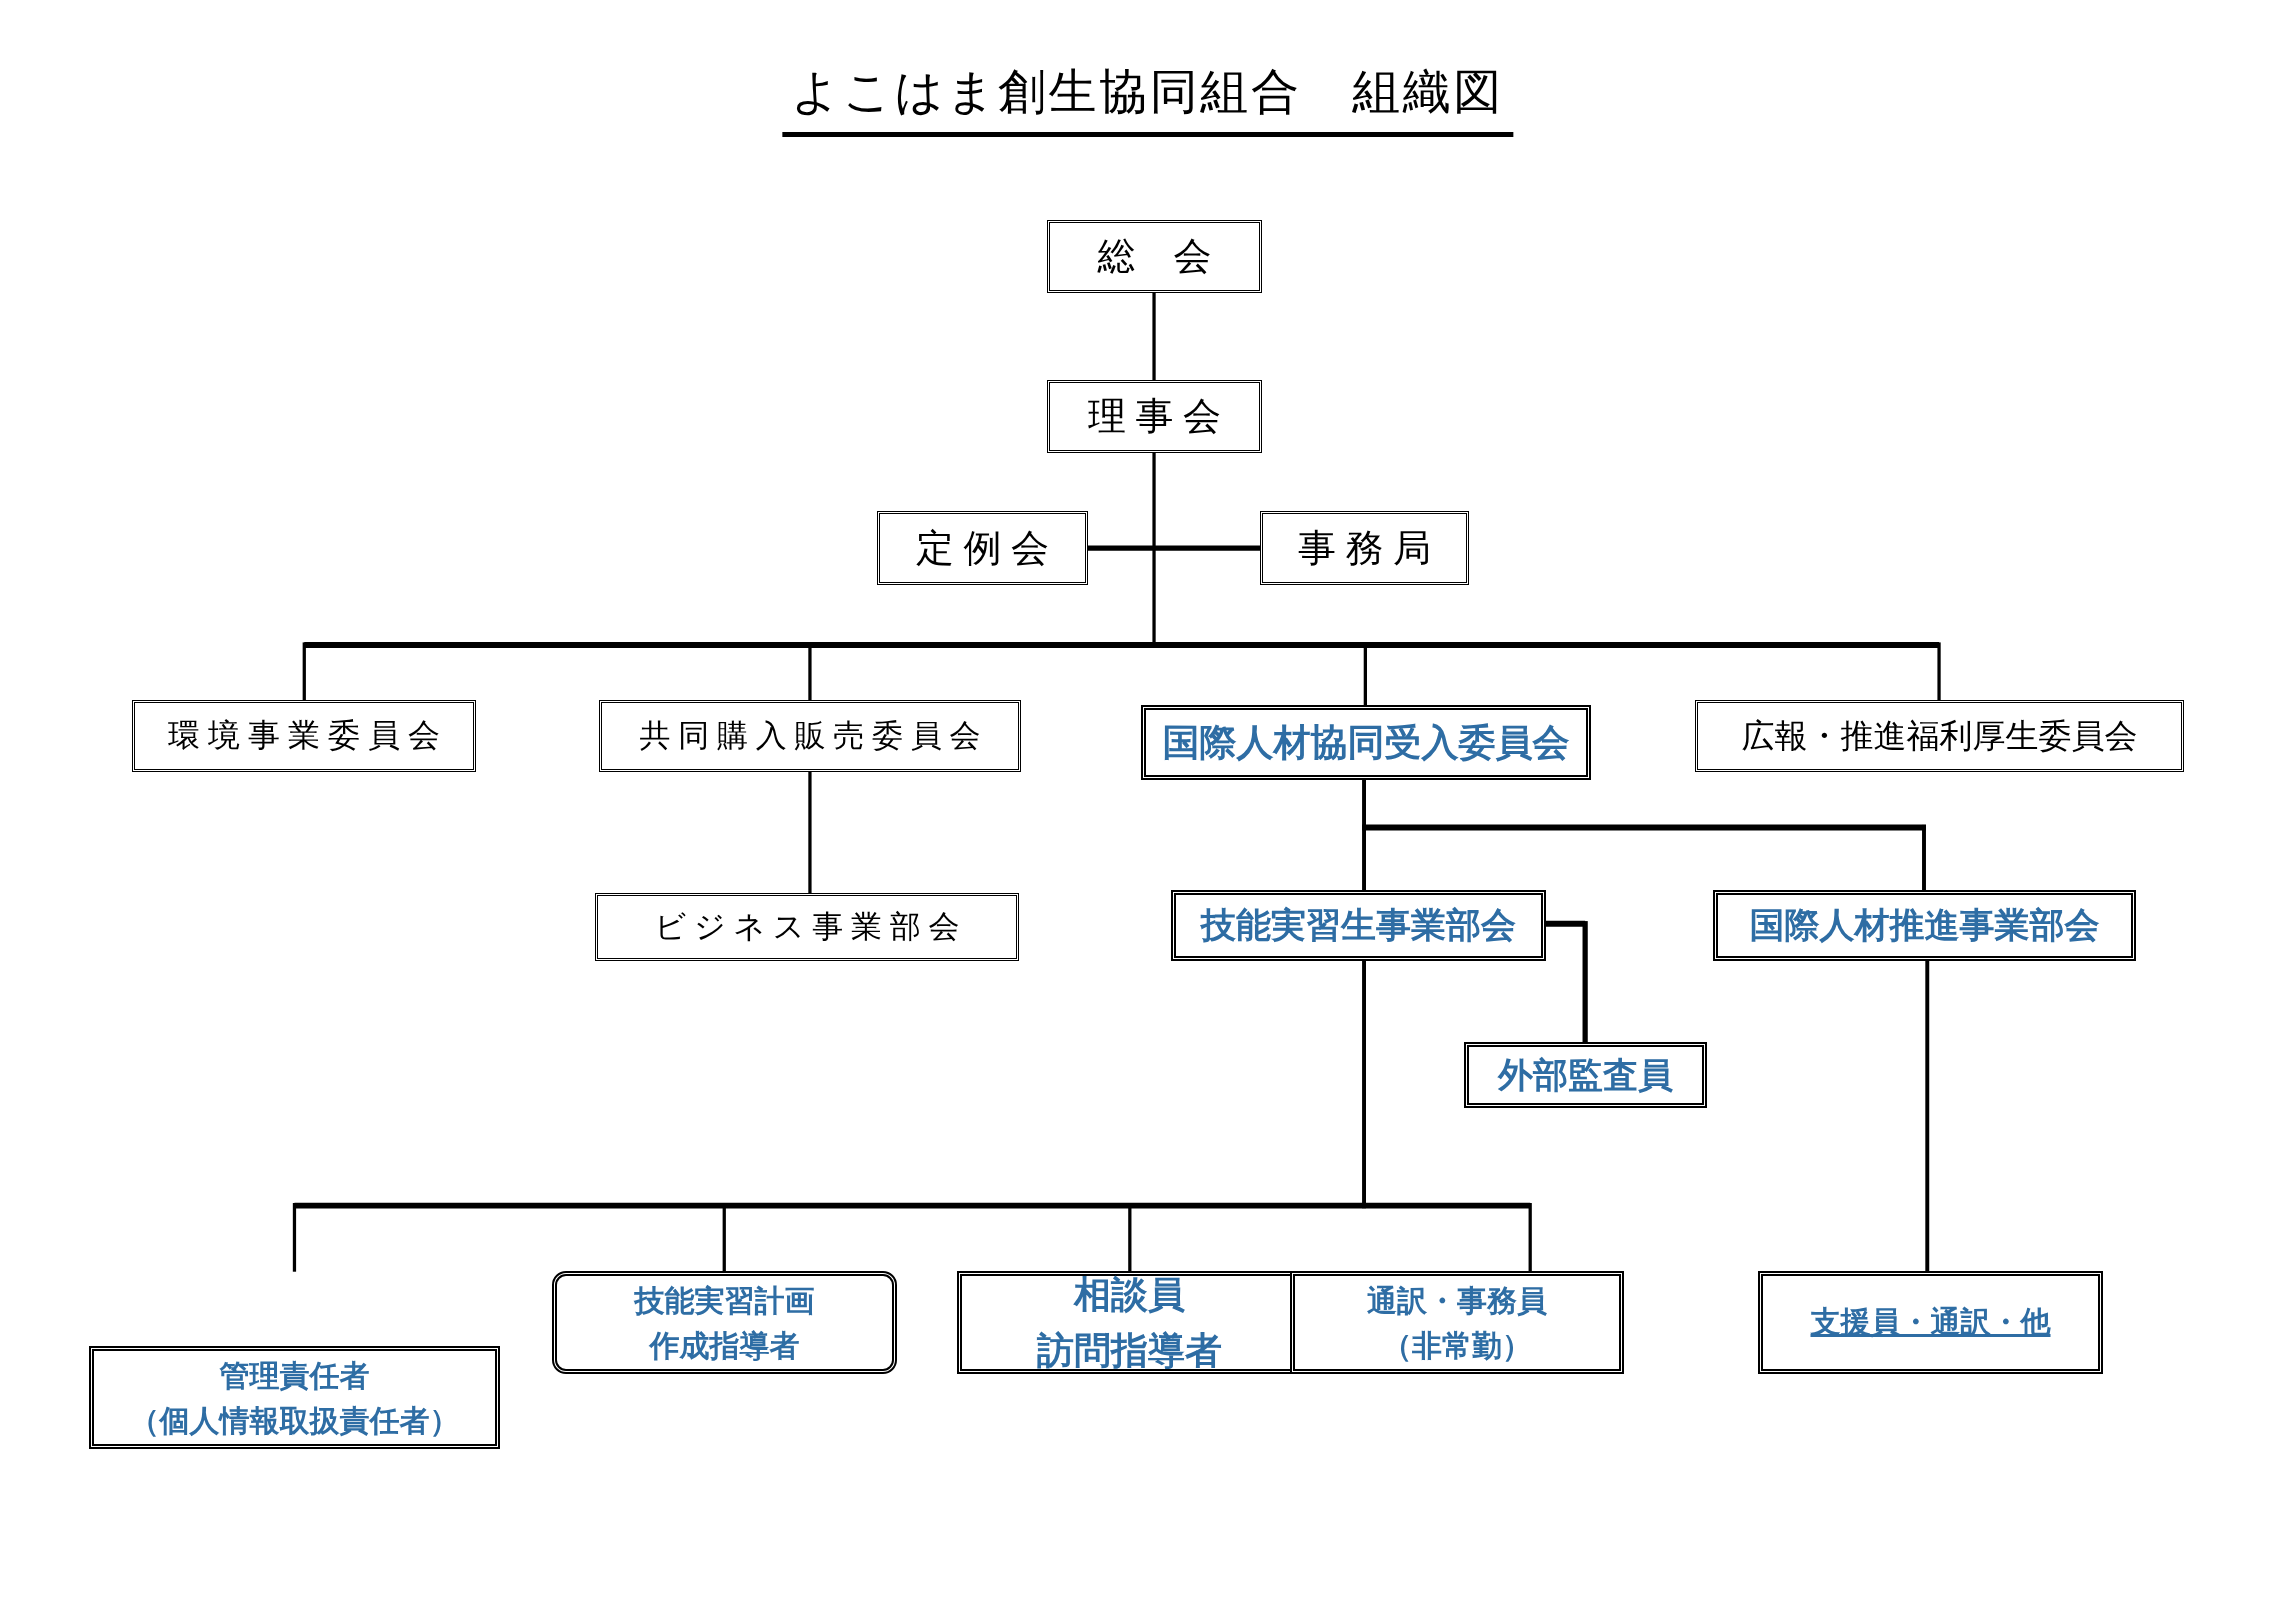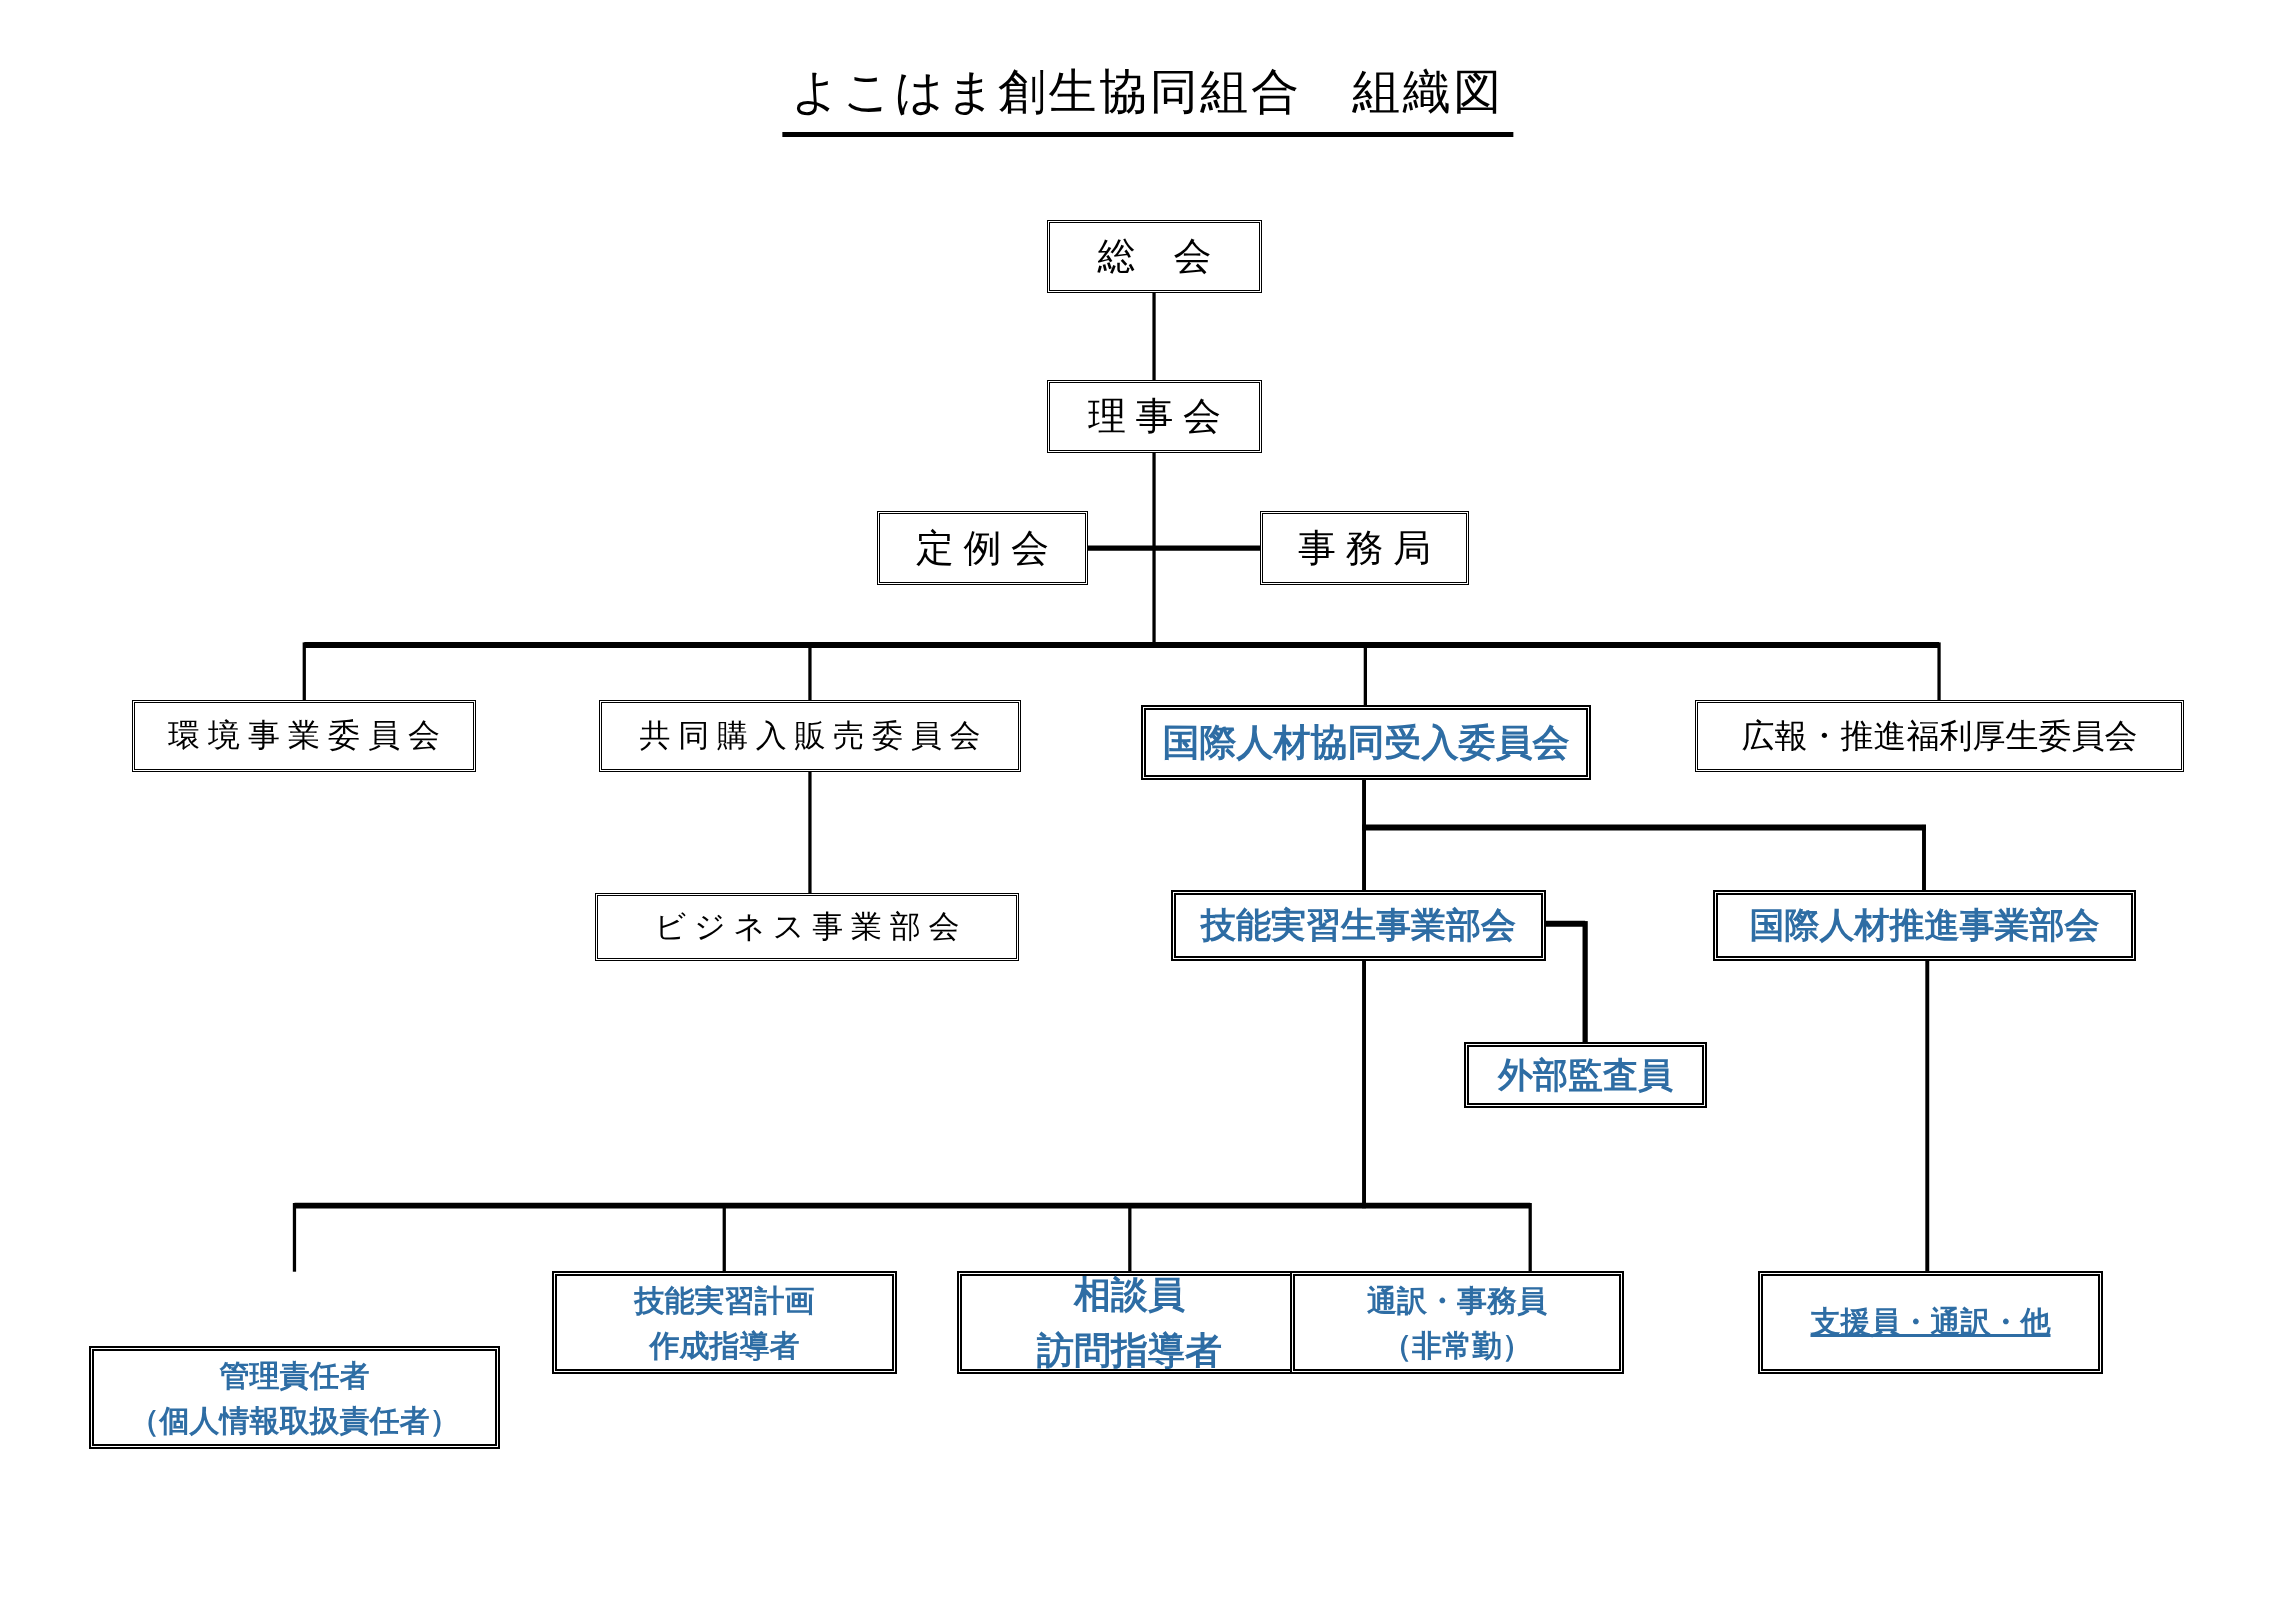--- a/index.html
+++ b/index.html
@@ -47,21 +47,21 @@
   #jimukyoku      { left: 1260px; top: 511px;  width: 209px; height: 74px; font-size: 38px; }
   #kankyo         { left: 132px;  top: 700px; width: 344px; height: 72px; font-size: 32px; }
   #kyodo          { left: 599px;  top: 700px; width: 422px; height: 72px; font-size: 31px; }
   #kokusai-ukeire { left: 1141px; top: 705px; width: 450px; height: 75px; font-size: 37px; }
   #koho           { left: 1695px; top: 700px; width: 489px; height: 72px; font-size: 33px; }
   #business       { left: 595px;  top: 893px; width: 424px; height: 68px; font-size: 31px; }
   #ginou-jigyou   { left: 1171px; top: 890px; width: 375px; height: 71px; font-size: 35px; }
   #kokusai-suishin{ left: 1713px; top: 890px; width: 423px; height: 71px; font-size: 35px; }
   #gaibu-kansain  { left: 1464px; top: 1042px; width: 243px; height: 66px; font-size: 35px; }
   #kanri          { left: 89px;  top: 1346px; width: 411px; height: 103px; font-size: 30px; }
-  #keikaku        { left: 552px;  top: 1271px; width: 345px; height: 103px; font-size: 30px; }
+  #keikaku        { left: 552px;  top: 1271px; width: 345px; height: 103px; font-size: 30px; border-radius: 14px; }
   #soudan         { left: 957px; top: 1271px; width: 345px; height: 103px; font-size: 37px; }
   #tsuyaku        { left: 1290px; top: 1271px; width: 334px; height: 103px; font-size: 30px; }
   #shien          { left: 1758px; top: 1271px; width: 345px; height: 103px; font-size: 30px;
                     align-items: flex-start; padding-top: 23px; text-decoration: underline; }
 </style>
 </head>
 <body>
 
 <div id="canvas">
 

